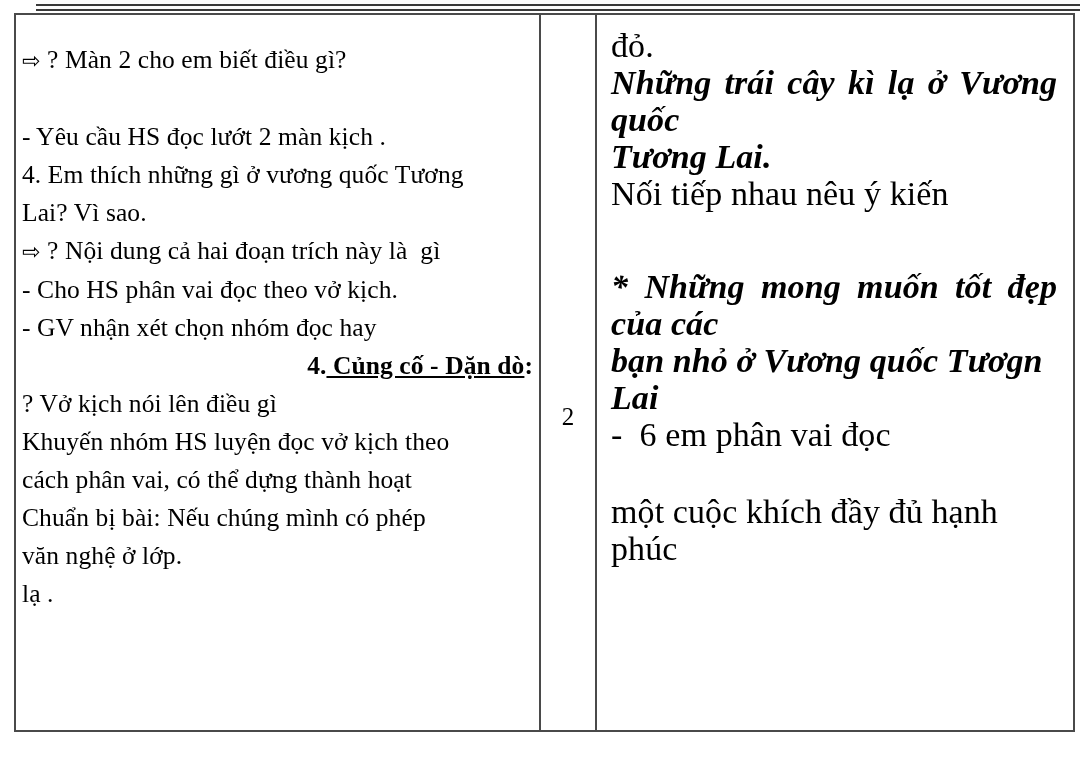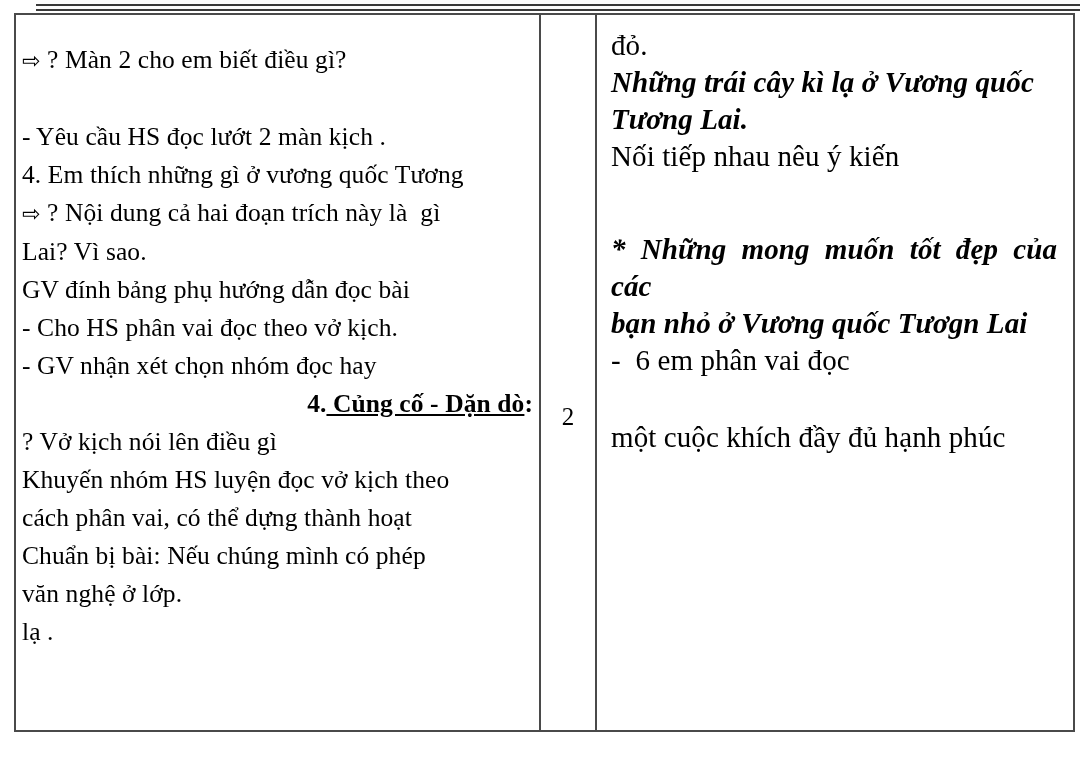--- a/index.html
+++ b/index.html
@@ -108,43 +108,42 @@
     text-align: justify;
     text-align-last: left;
   }
 
   .arrow {
     font-family: "DejaVu Sans", sans-serif;
     font-size: 22px;
   }
 
   .col-right .line {
-    font-size: 29px;
+    font-size: 34px;
     line-height: 37px;
   }
   .block-gap-md { height: 40px; }
   .block-gap-lg { height: 56px; }
 </style>
 </head>
 <body>
 
 <div class="page">
 
   <div class="top-rule"></div>
 
   <div class="table">
 
     <div class="col col-left">
       <div class="line"><span class="arrow">⇨</span><span> ? Màn 2 cho em biết điều gì?</span></div>
       <div class="line spacer"></div>
       <div class="line">- Yêu cầu HS đọc lướt 2 màn kịch .</div>
       <div class="line">4. Em thích những gì ở vương quốc Tương</div>
+      <div class="line">Lai? Vì sao.</div>
       <div class="line"><span class="arrow">⇨</span><span> ? Nội dung cả hai đoạn trích này là  gì</span></div>
-      <div class="line">Lai? Vì sao.</div>
-      <div class="line">GV đính bảng phụ hướng dẫn đọc bài</div>
       <div class="line">- Cho HS phân vai đọc theo vở kịch.</div>
       <div class="line">- GV nhận xét chọn nhóm đọc hay</div>
       <div class="line bold-underline"><span>4.</span><span class="u"> Củng cố - Dặn dò</span><span>:</span></div>
       <div class="line">? Vở kịch nói lên điều gì</div>
       <div class="line">Khuyến nhóm HS luyện đọc vở kịch theo</div>
       <div class="line">cách phân vai, có thể dựng thành hoạt</div>
       <div class="line">Chuẩn bị bài: Nếu chúng mình có phép</div>
       <div class="line">văn nghệ ở lớp.</div>
       <div class="line">lạ .</div>
     </div>

